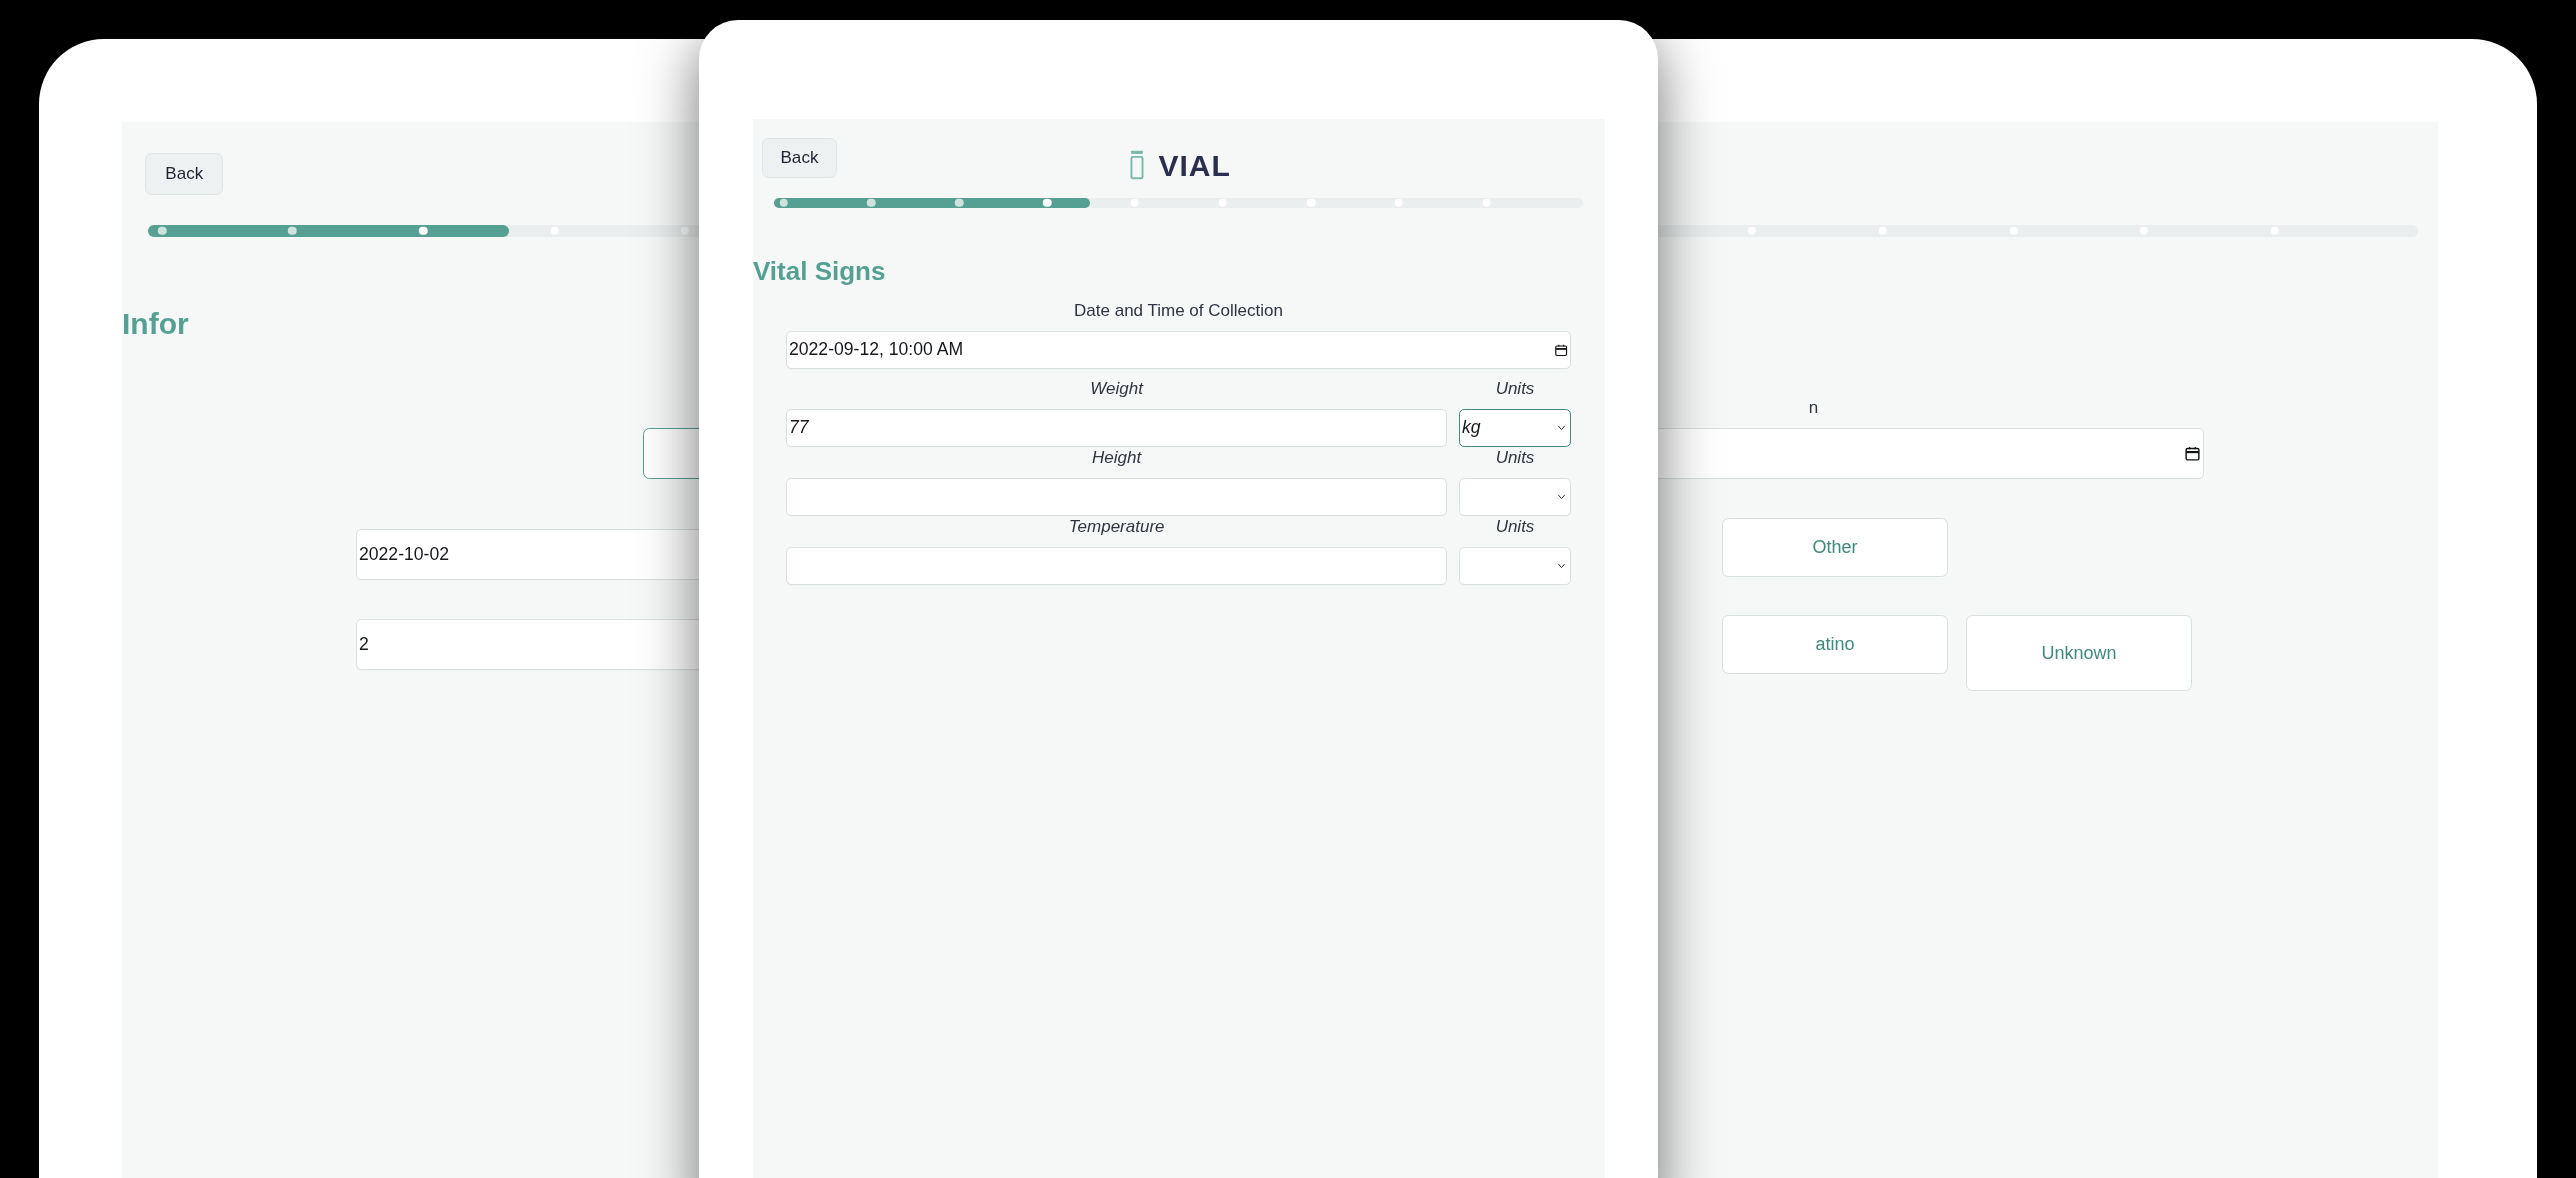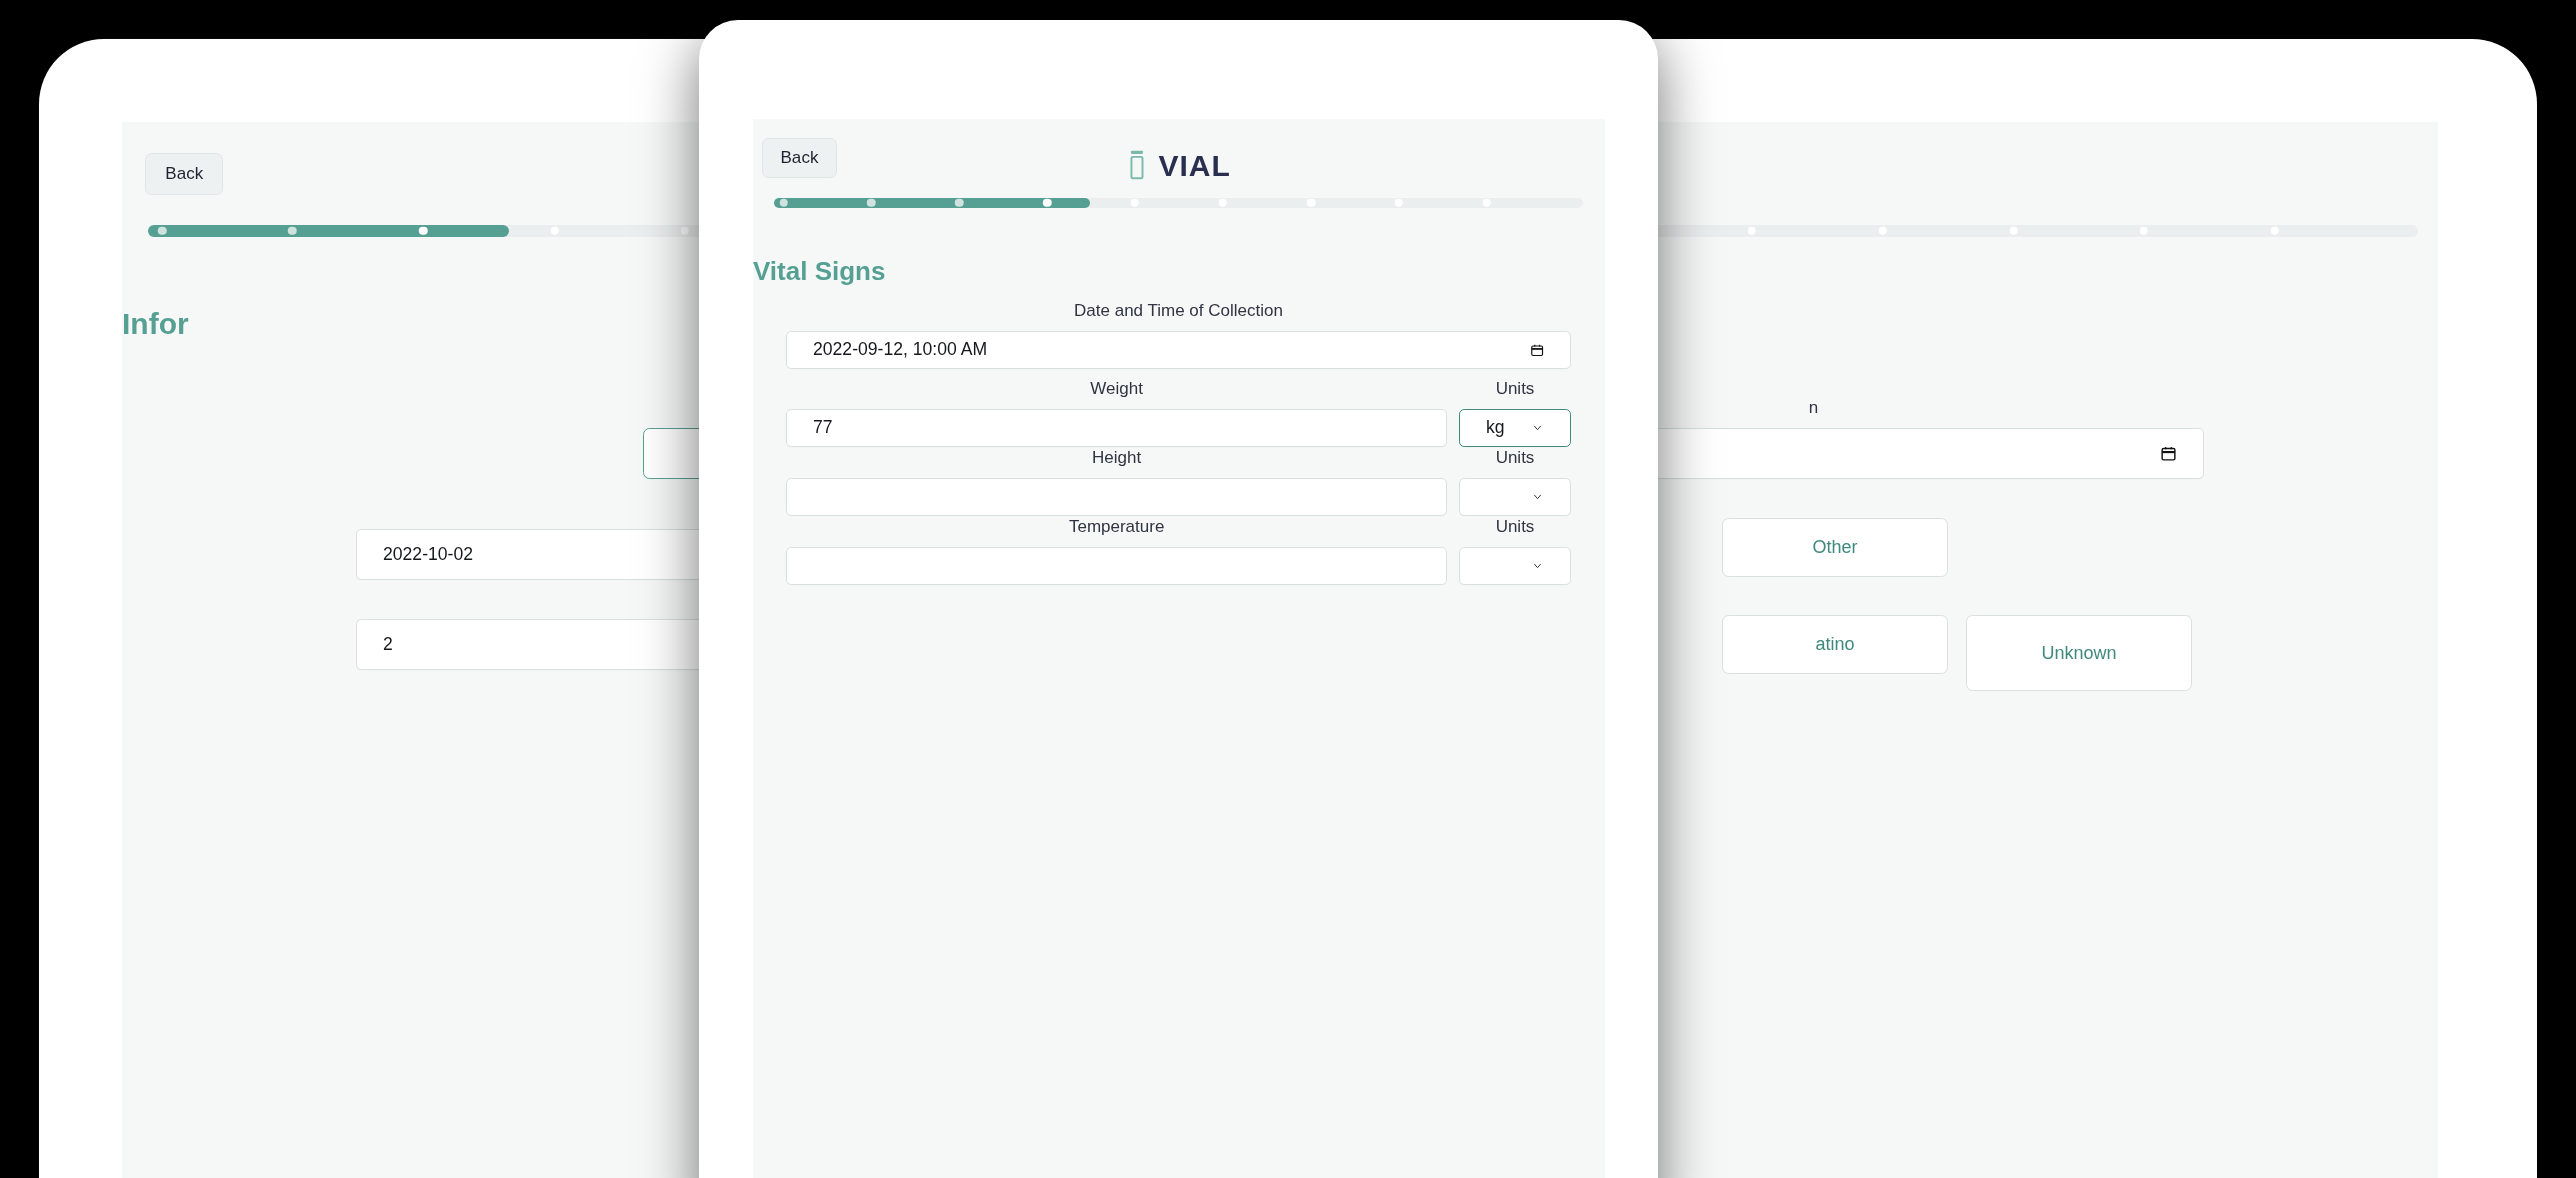--- a/index.html
+++ b/index.html
@@ -78,42 +78,42 @@
     color:#55a093; font-weight:700;
   }
   .field-label {
     text-align:center; color:#2f3440; font-size:17px; margin-bottom:10.4px;
   }
   .input-box {
     background:#ffffff;
     border:0.7px solid #d8e0e0;
     border-radius:5.2px;
     display:flex; align-items:center;
-    padding: 0 26px;
+    padding: 0 2px;
     font-size:17.6px;
     color:#16181d;
     box-shadow: 0 0.7px 0 rgba(0,0,0,.02);
   }
   .input-box.focused { border:1.3px solid #3f8a7c;gap:12px; }
   .input-box .val { flex:1; }
   .choice-btn {
     background:#ffffff;
     border:0.7px solid #d8e0e0;
     border-radius:6.5px;
     display:flex; align-items:center; justify-content:center;
     color:#3f8a7c; font-size:18px;
     cursor:pointer;
   }
   .choice-btn.selected { border:1.3px solid #55a093; }
 
   .cal-icon, .chev-icon { display:flex; align-items:center; justify-content:center; }
 
   
   #front-screen { left: 54px; top: 99px; width: 852px; height: 1112px; }
-  .row2 { position:absolute; display:flex; gap: 11.7px; }
+  .row2 { position:absolute; display:flex; gap: 11.7px; font-style: italic; }
   .col-main { width: 348px; }
   .col-units { width: 112px; }
 </style>
 </head>
 <body>
 
 <div id="stage">
 
   <div class="tablet back-left">
     <div class="screen" id="left-screen" style="left:83px; top:83px; width:1249px; height:1093px;">

